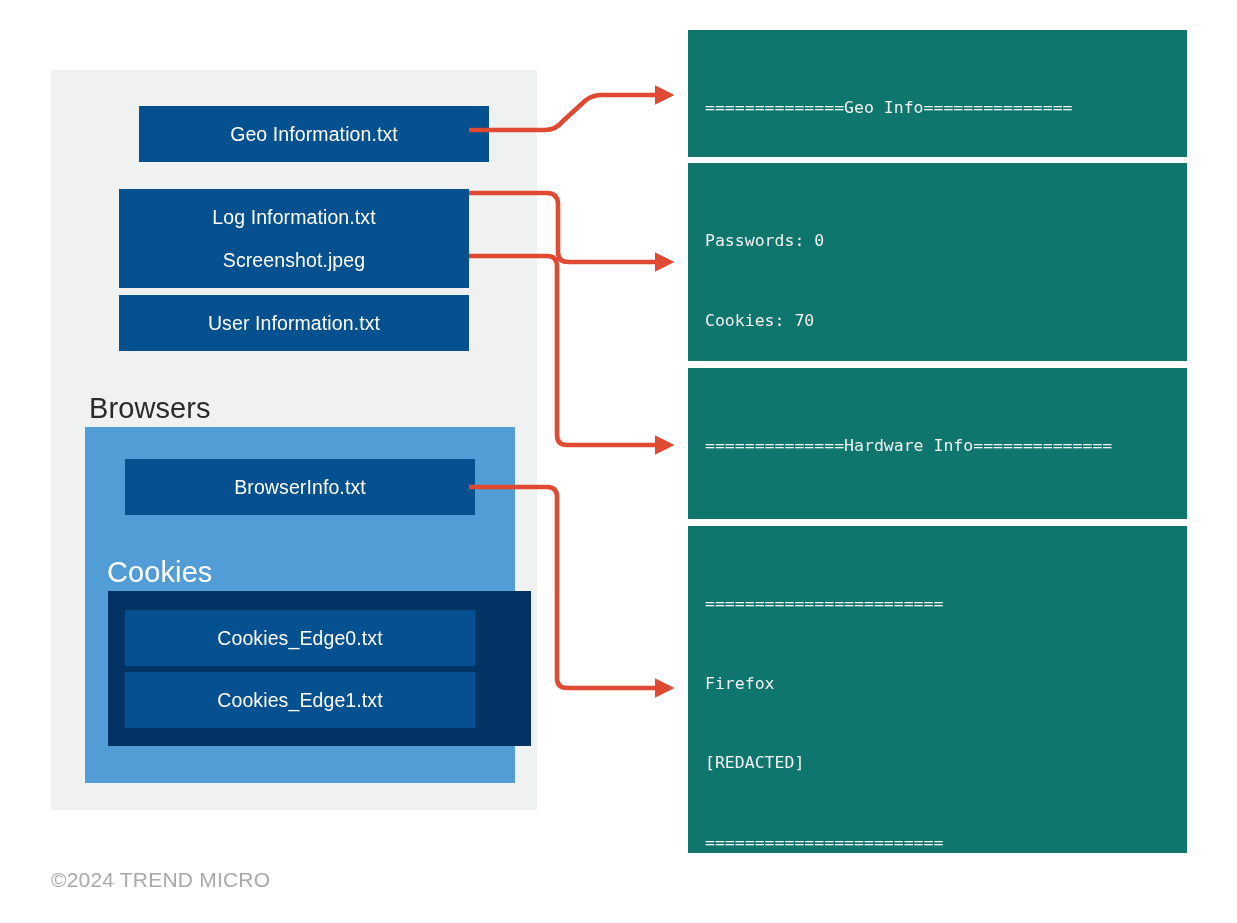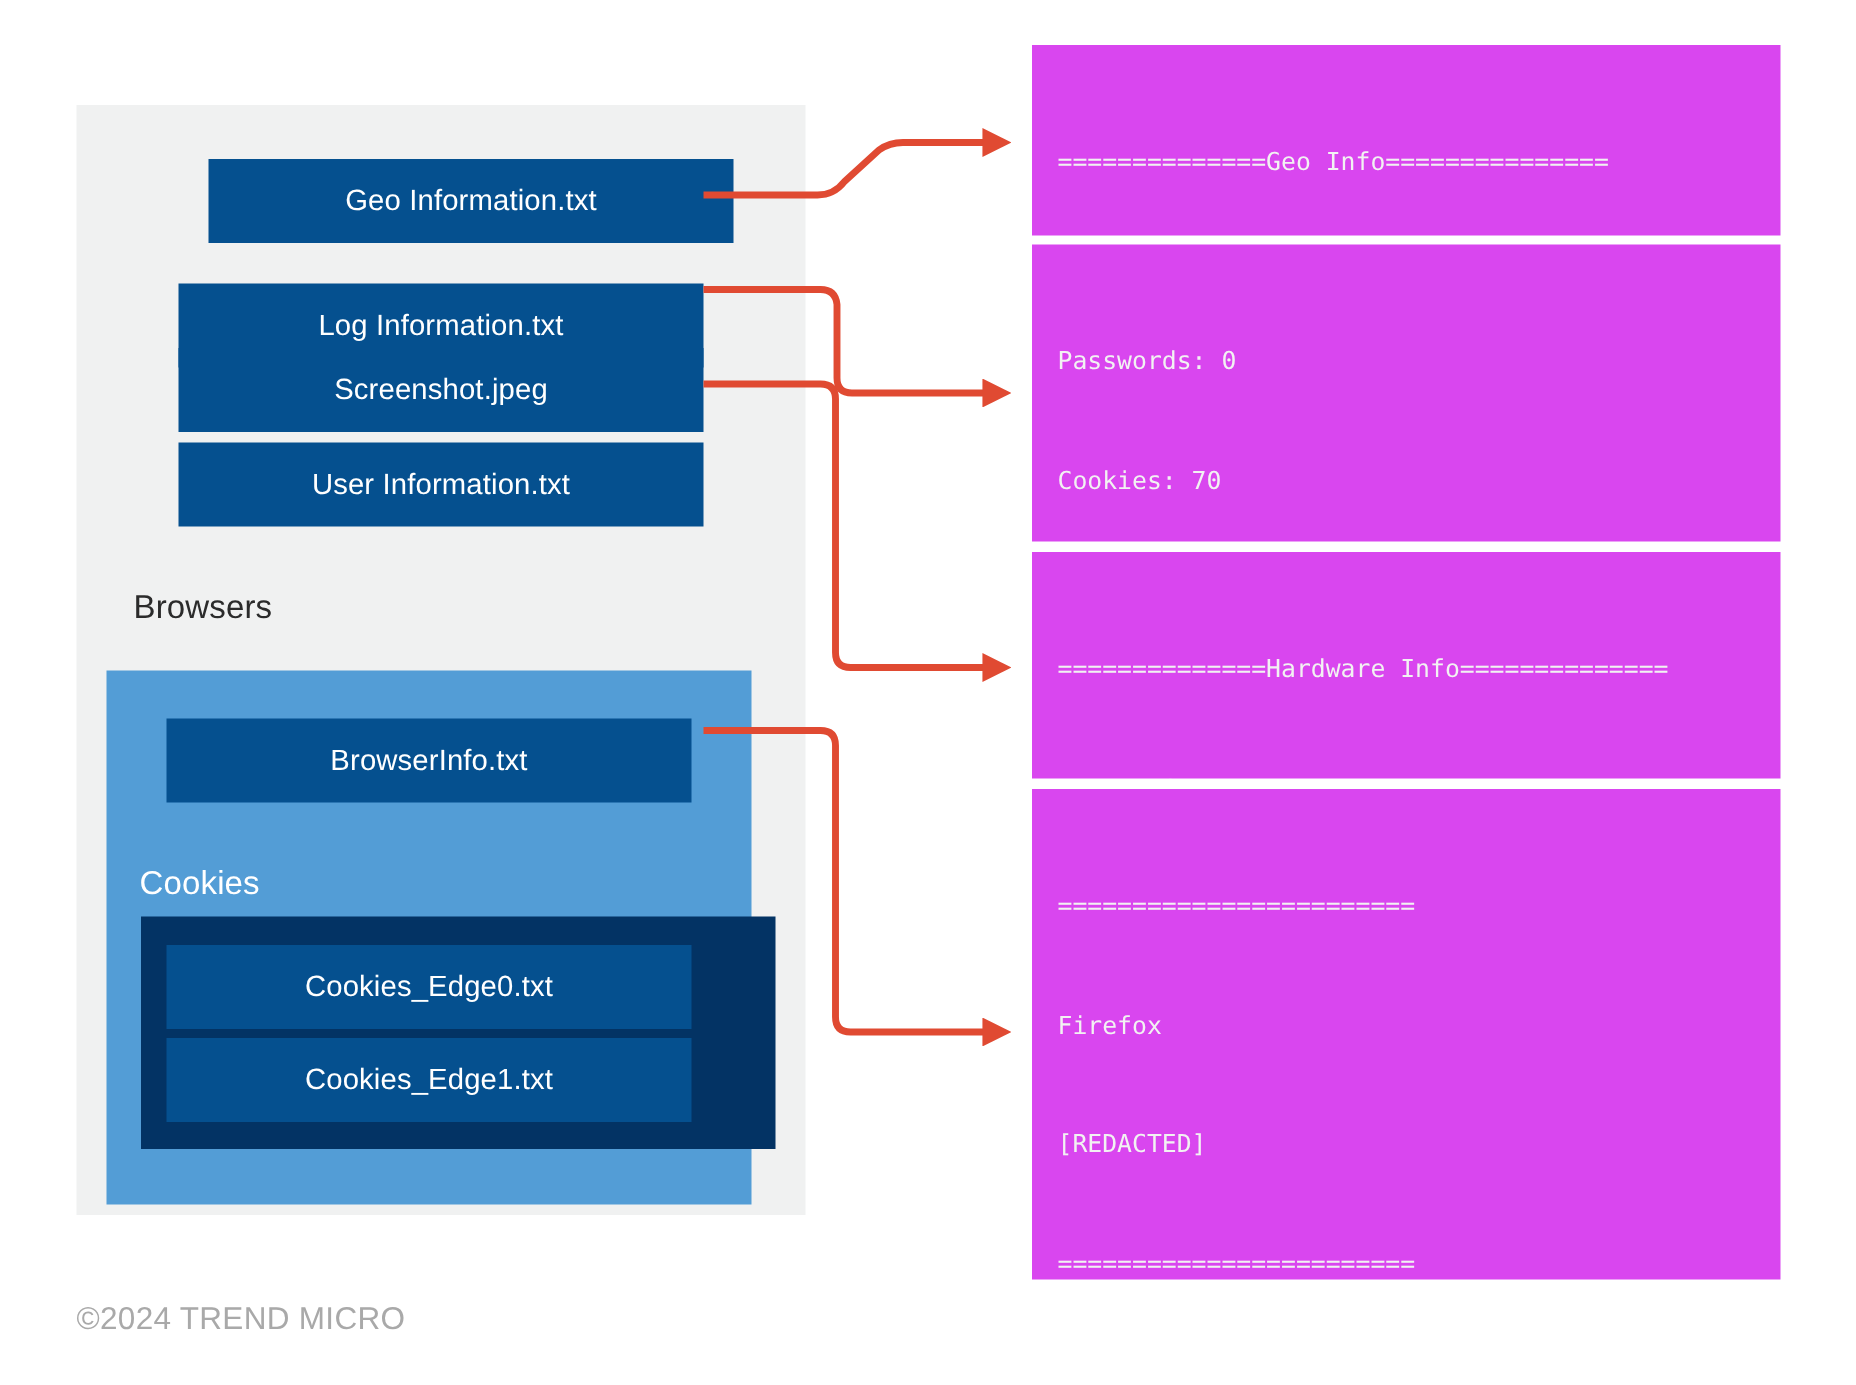--- a/index.html
+++ b/index.html
@@ -36,21 +36,21 @@
     font-size: 19.5px;
     display: flex;
     align-items: center;
     justify-content: center;
     letter-spacing: .1px;
     box-sizing: border-box;
   }
 
   .group-label {
     position: absolute;
-    font-size: 22px;
+    font-size: 29px;
     letter-spacing: .1px;
     white-space: nowrap;
   }
   .group-label.dark { color: #2b2b2b; }
   .group-label.light { color: #ffffff; }
 
   #browsers-box {
     position: absolute;
     left: 79px;
     top: 427px;
@@ -65,21 +65,21 @@
     width: 385px;
     height: 155px;
     background: #033364;
     padding-left: 38px;
   }
 
   
   .term {
     position: absolute;
     left: 688px;
-    background: #d946ef;
+    background: #0f766e;
     color: #f2f2f2;
     font-family: "DejaVu Sans Mono", "Liberation Mono", monospace;
     font-size: 16.5px;
     line-height: 26.5px;
     width: 499px;
     box-sizing: border-box;
     padding: 12px 0 12px 17px;
     white-space: pre;
     overflow: hidden;
   }
@@ -123,21 +123,21 @@
     <div class="file-box" style="left:68px;top:162px;width:350px;height:56px;">
       <span>Screenshot.jpeg</span>
     </div>
 
     <div class="file-box" style="left:68px;top:225px;width:350px;height:56px;">
       <span>User Information.txt</span>
     </div>
 
     <div class="group-label dark" style="left:38px;top:322px;">Browsers</div>
 
-    <div id="browsers-box" style="left:20px;top:357px;margin-top:20px;">
+    <div id="browsers-box" style="left:34px;top:357px;">
       <div class="file-box" style="left:40px;top:32px;width:350px;height:56px;">
         <span>BrowserInfo.txt</span>
       </div>
 
       <div class="group-label light" style="left:22px;top:129px;">Cookies</div>
 
       <div id="cookies-box" style="left:23px;top:164px;width:385px;height:155px;">
         <div class="file-box" style="left:17px;top:19px;width:350px;height:56px;">
           <span>Cookies_Edge0.txt</span>
         </div>

